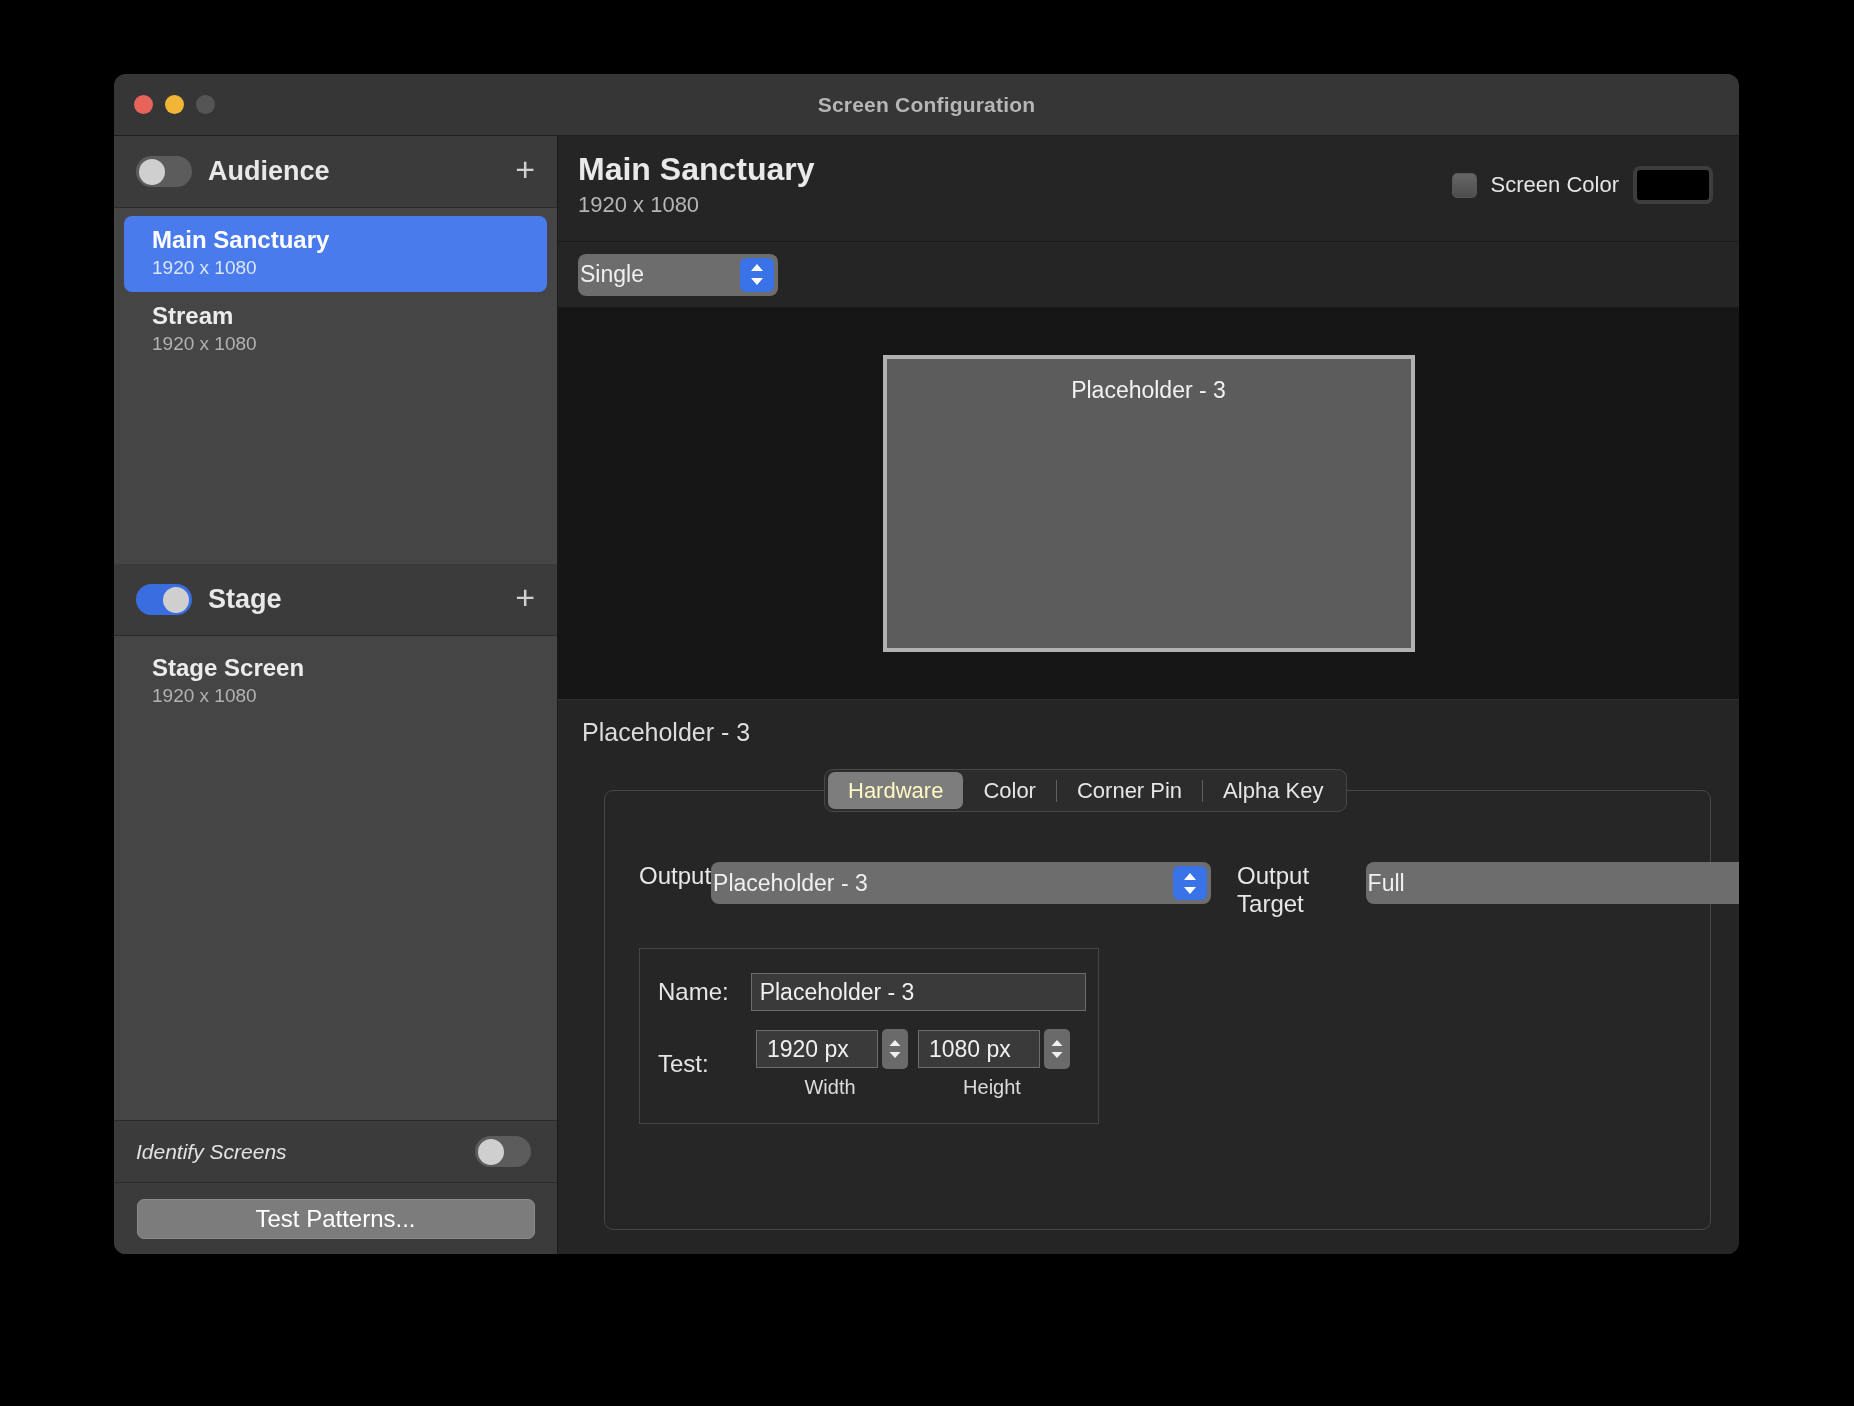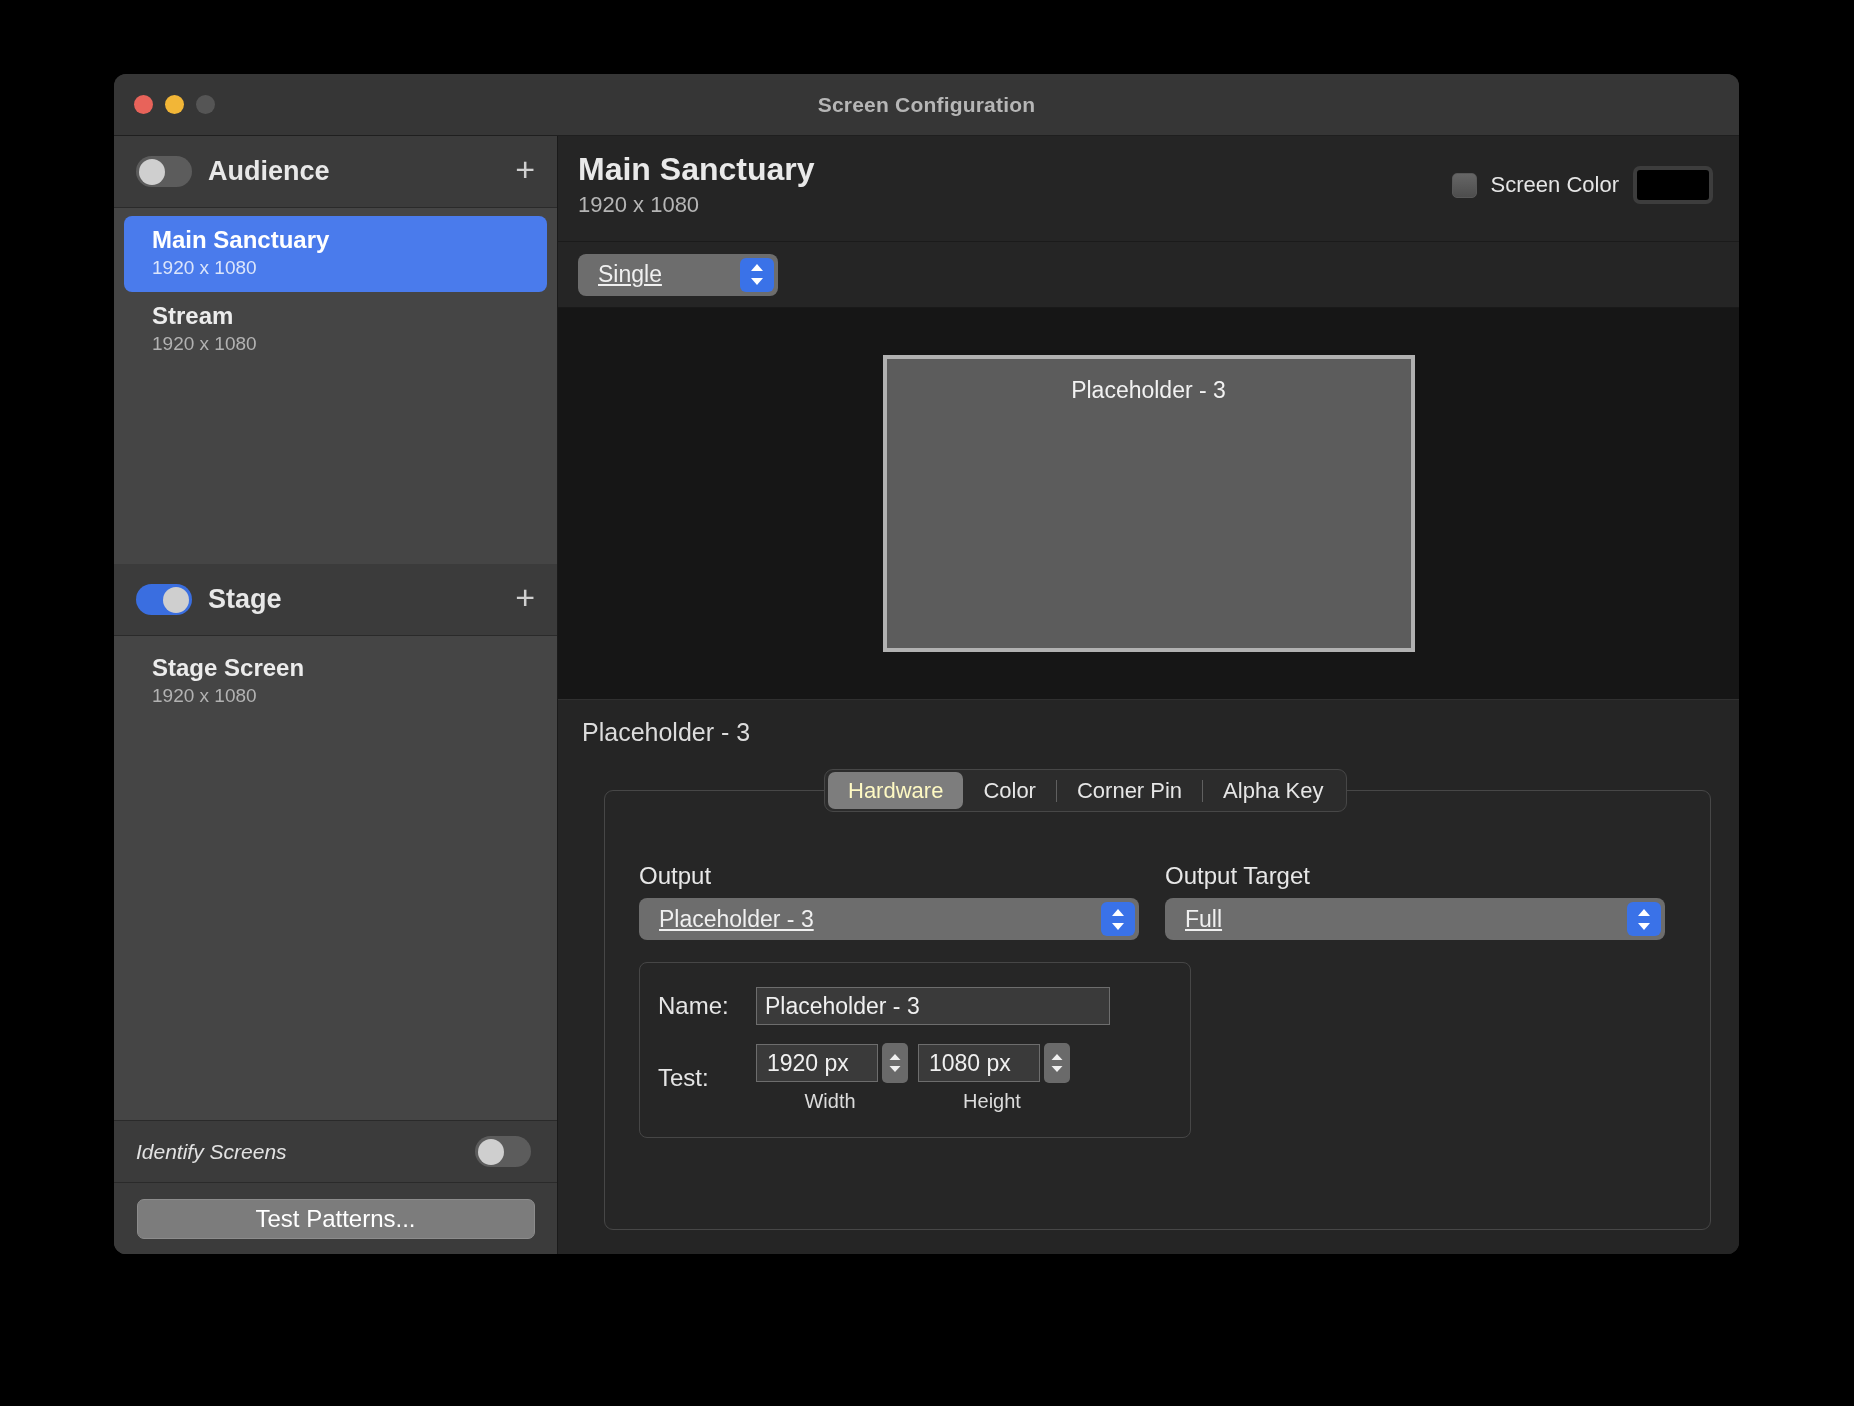--- a/index.html
+++ b/index.html
@@ -239,26 +239,25 @@
     border-bottom: 1px solid #191919;
   }
 
   
   .popup {
     height: 42px;
     background: #6d6d6d;
     border-radius: 8px;
     display: flex;
     align-items: center;
-    padding-left: 20px;
+    padding-left: 2px;
     color: #f0f0f0;
     font-size: 23px;
     position: relative;
     cursor: default;
-    text-decoration: underline;
   }
   .popup .chev {
     position: absolute;
     right: 4px; top: 4px;
     width: 34px; height: 34px;
     background: #3a72e8;
     border-radius: 6px;
     display: flex;
     flex-direction: column;
     align-items: center;
@@ -355,35 +354,35 @@
 
   #panel-content {
     position: absolute;
     left: 0; right: 0; top: 43px; bottom: 0;
     padding: 28px 34px;
   }
   .field-row {
     display: flex;
     gap: 26px;
   }
-  .field-col { display: flex; flex-direction: column; }
+  .field-col { display: flex; }
   .field-label {
     font-size: 24px;
     color: #e7e7e7;
     margin-bottom: 8px;
   }
   #output-popup { width: 500px; }
   #output-target-popup { width: 500px; }
 
   #size-box {
     margin-top: 22px;
-    width: 552px;
+    width: 460px;
     height: 176px;
     border: 1px solid #464646;
-    border-radius: 8px;
+    border-radius: 0;
     padding: 24px 12px 0 18px;
   }
   .form-line {
     display: flex;
     align-items: center;
     margin-bottom: 18px;
   }
   .form-line .lbl {
     width: 98px;
     font-size: 24px;

